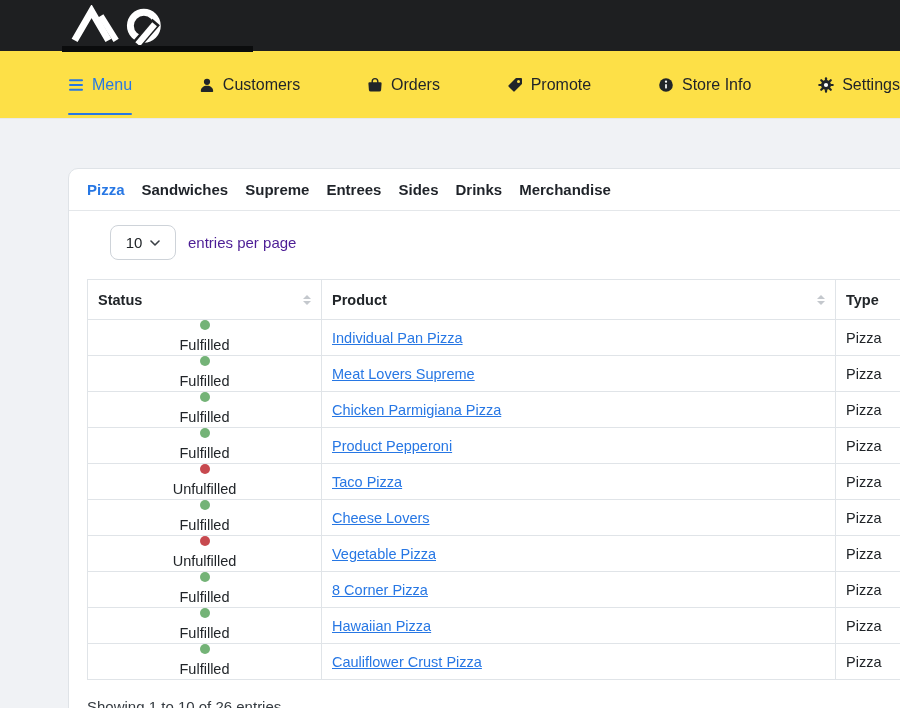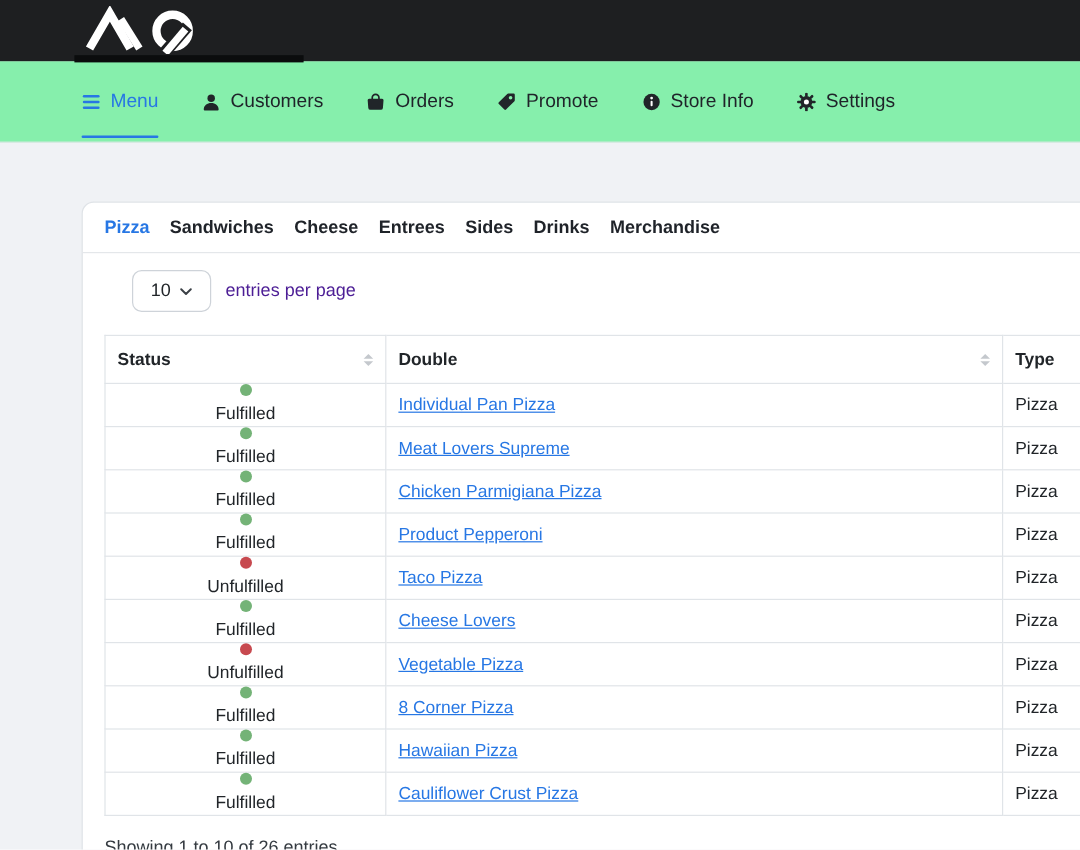--- a/index.html
+++ b/index.html
@@ -29,26 +29,27 @@
   }
   .logo-strip{
     position:absolute;
     left:62px;top:46px;
     width:191px;height:6px;
     background:#0b0c0d;
   }
   
   .navbar{
     height:68px;
-    background:#86efac;
+    background:#fde047;
     display:flex;
     align-items:stretch;
     padding-left:68px;
     gap:36px;
     border-bottom:1px solid #e7e9ec;
+    justify-content:space-between;
   }
   .nav-item{
     position:relative;
     display:flex;
     align-items:center;
     gap:8px;
     font-size:16px;
     color:#1f2329;
     text-decoration:none;
     cursor:pointer;
@@ -247,21 +248,21 @@
     </span>
     <span>Settings</span>
   </a>
 </nav>
 
 <main class="page">
   <section class="card">
     <div class="card-tabs">
       <a class="tab active">Pizza</a>
       <a class="tab">Sandwiches</a>
-      <a class="tab">Cheese</a>
+      <a class="tab">Supreme</a>
       <a class="tab">Entrees</a>
       <a class="tab">Sides</a>
       <a class="tab">Drinks</a>
       <a class="tab">Merchandise</a>
     </div>
     <div class="card-body">
       <div class="pagesize-row">
         <div class="select">
           <span>10</span>
           <span>
@@ -285,21 +286,21 @@
               <span class="th-inner">
                 <span>Status</span>
                 <span class="sort">
                     <i class="up"></i>
                     <i class="down"></i>
                   </span>
               </span>
             </th>
             <th>
               <span class="th-inner">
-                <span>Double</span>
+                <span>Product</span>
                 <span class="sort">
                     <i class="up"></i>
                     <i class="down"></i>
                   </span>
               </span>
             </th>
             <th>
               <span class="th-inner">
                 <span>Type</span>
               </span>

